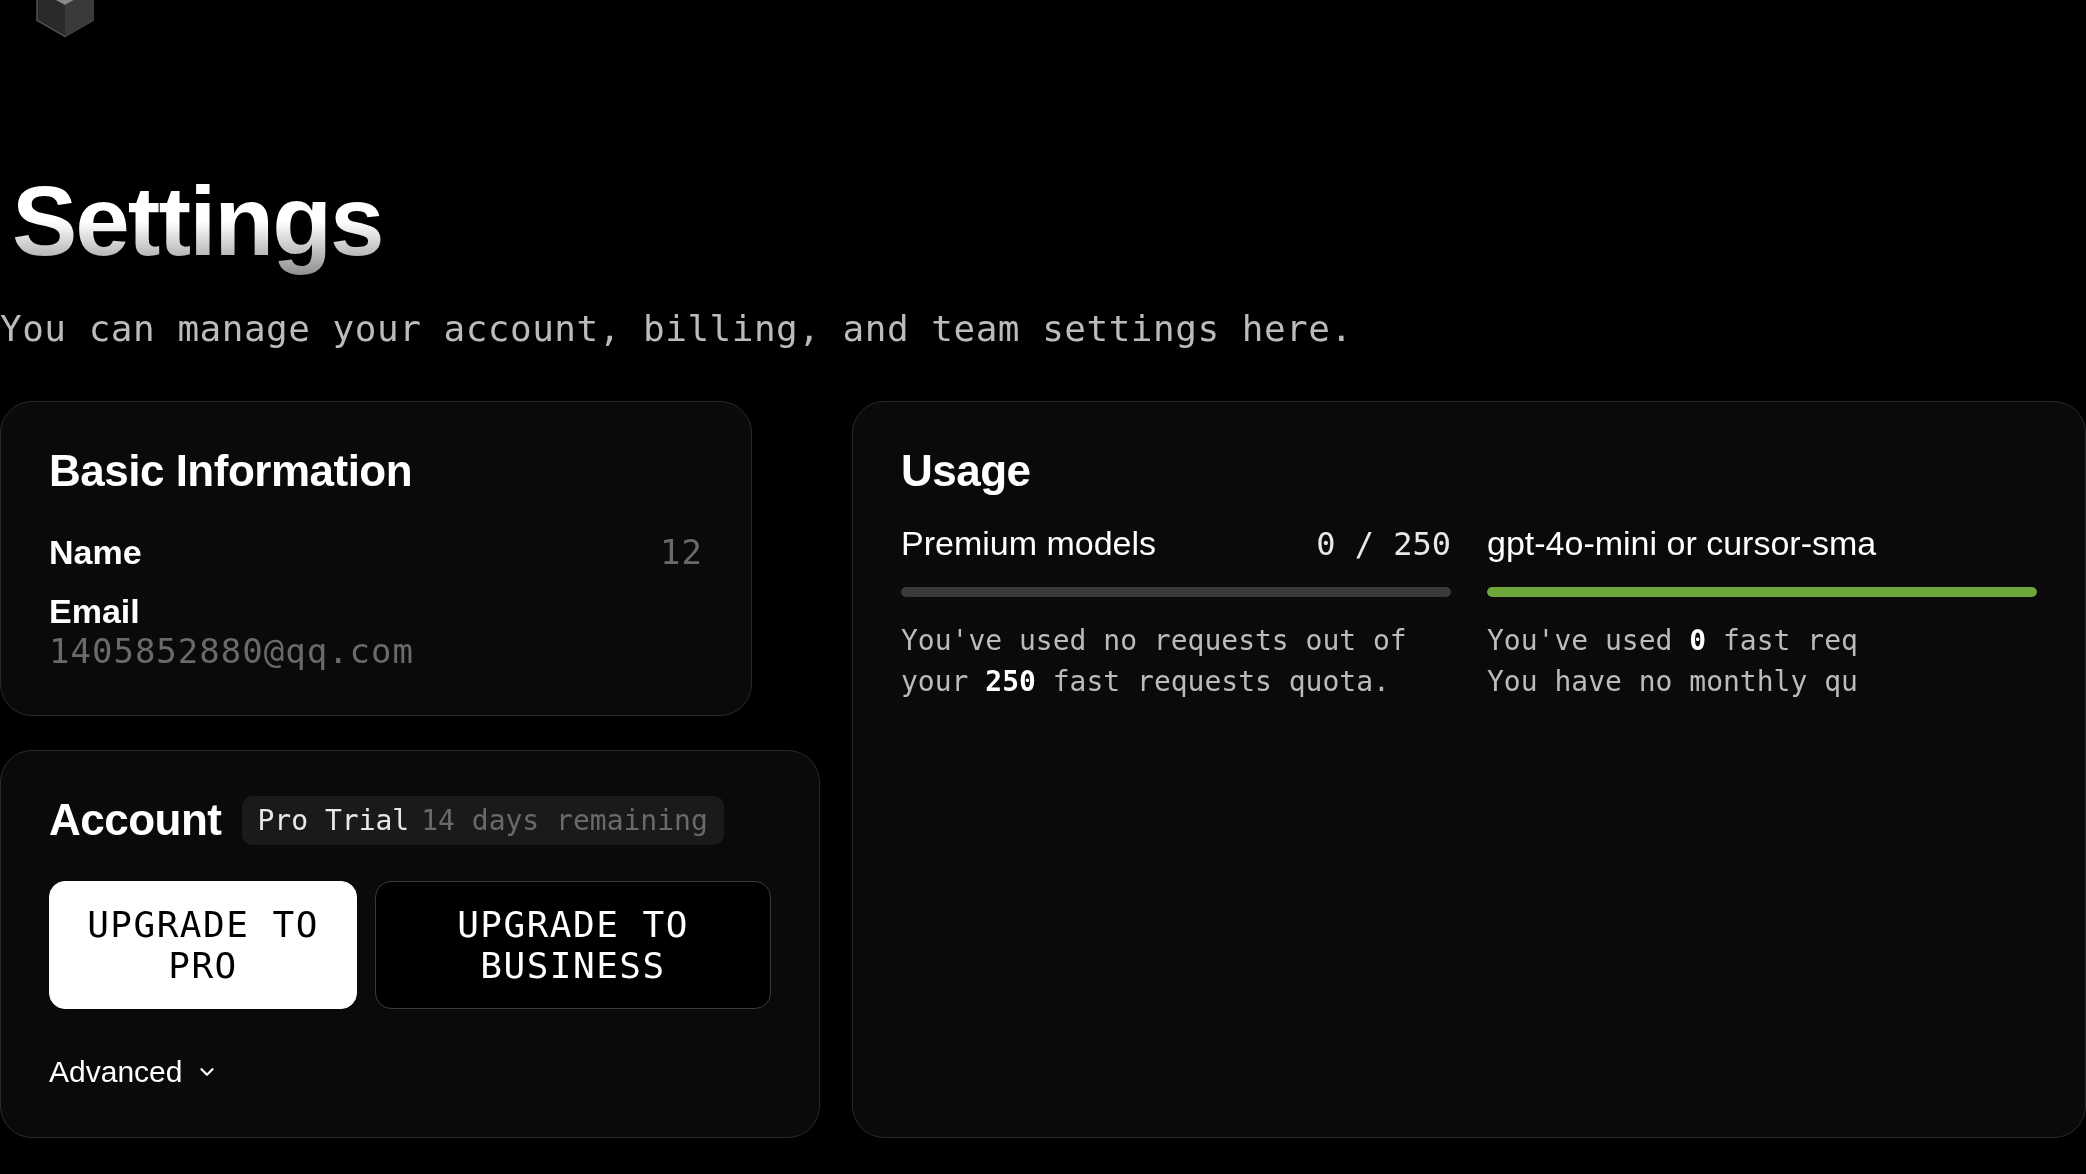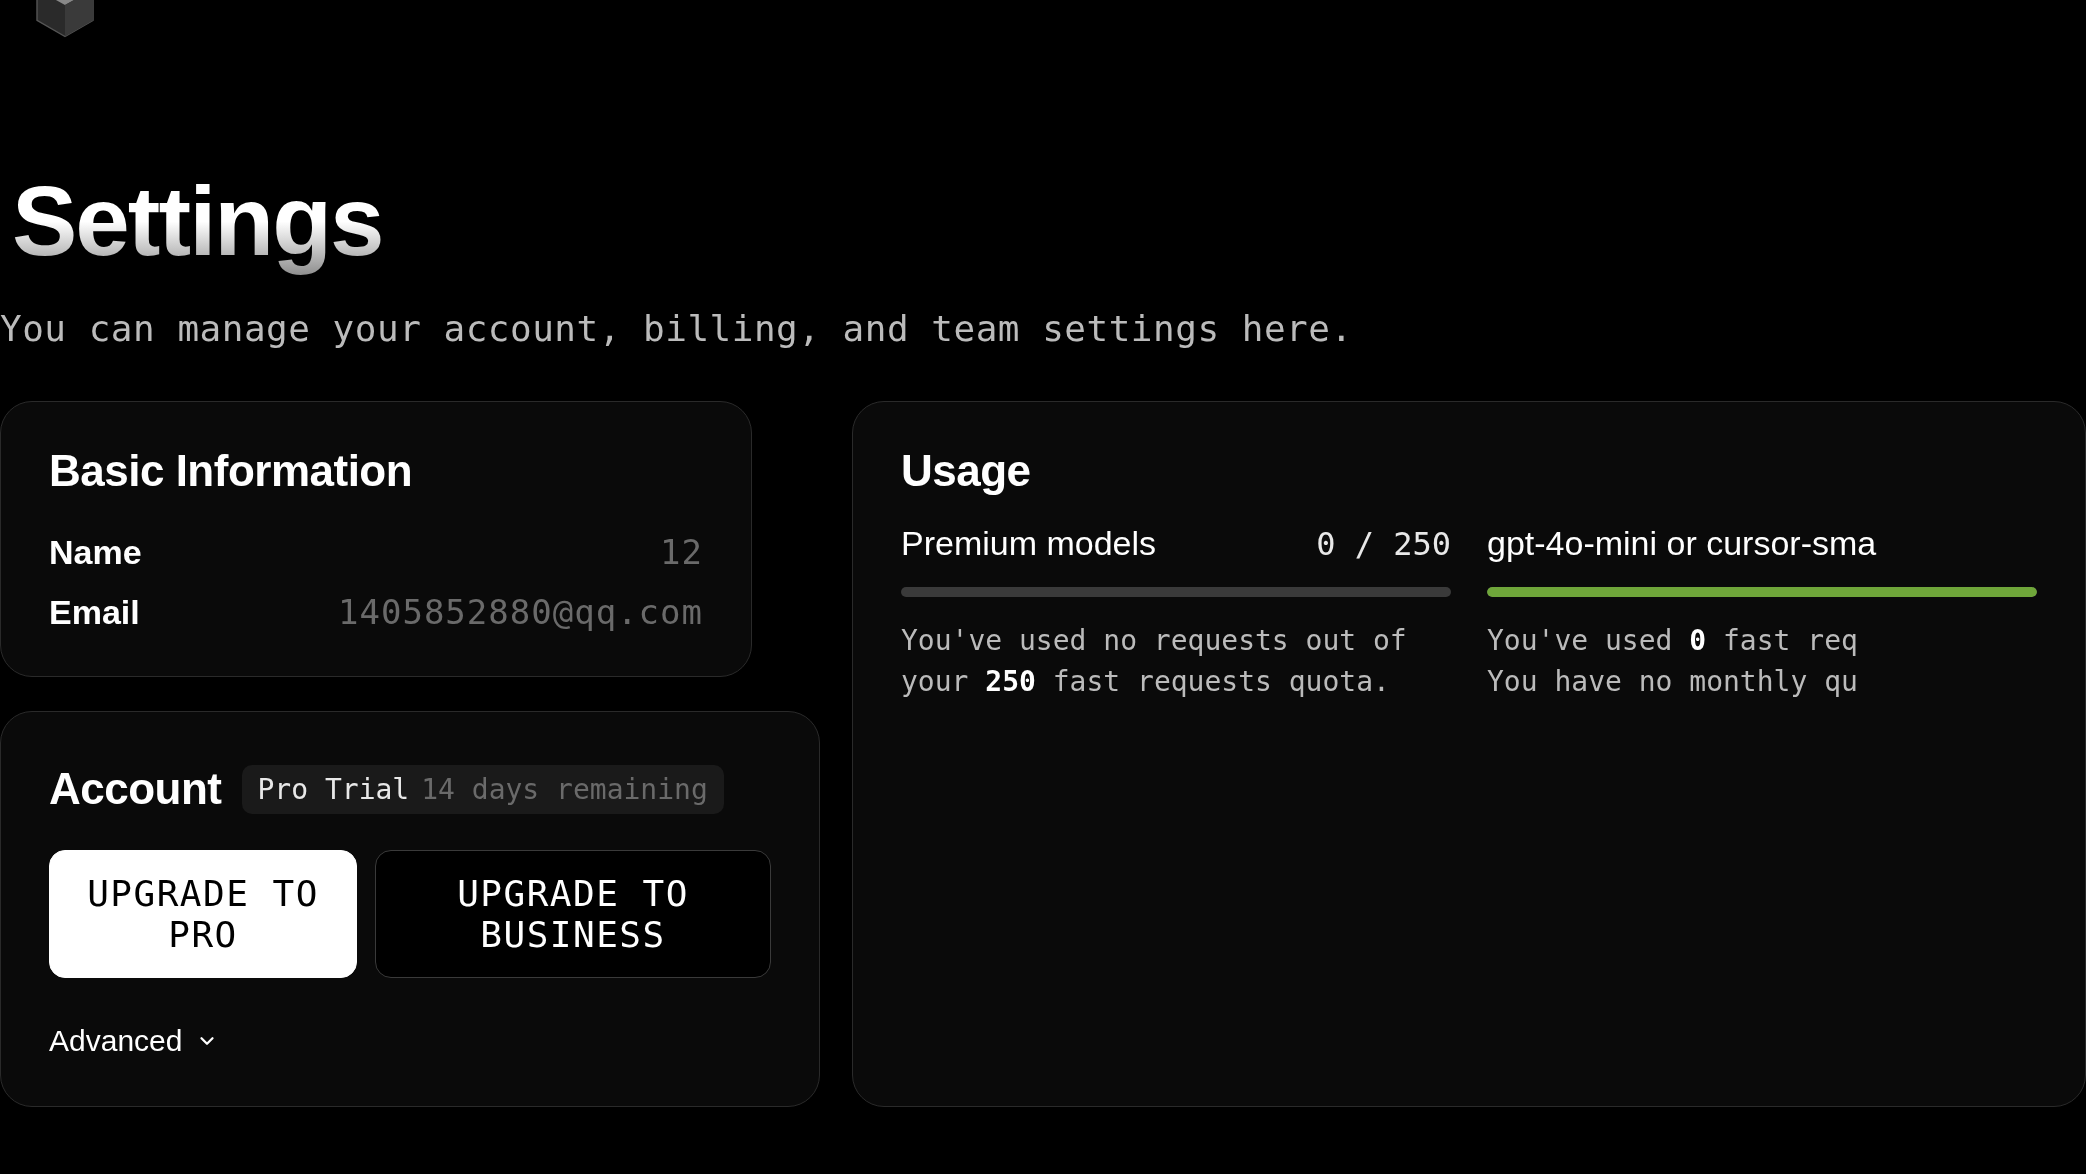--- a/index.html
+++ b/index.html
@@ -91,40 +91,40 @@
     
     .info-row {
       display: flex;
       justify-content: space-between;
       align-items: baseline;
       margin-top: 36px;
     }
     
     .info-row + .info-row {
       margin-top: 20px;
+      flex-direction: column;
     }
     
     .info-label {
       font-size: 34px;
       font-weight: 600;
       color: #fff;
     }
     
     .info-value {
       font-family: "SF Mono", ui-monospace, Menlo, Consolas, monospace;
       font-size: 34px;
       color: #6a6a6a;
       letter-spacing: 1px;
     }
     
     .account-header {
       display: flex;
       align-items: center;
       gap: 20px;
-      margin-top: 8px;
     }
     
     .badge {
       background: #1a1a1a;
       border-radius: 10px;
       padding: 8px 16px;
       font-family: "SF Mono", ui-monospace, Menlo, Consolas, monospace;
       font-size: 28px;
       display: inline-flex;
       gap: 12px;

